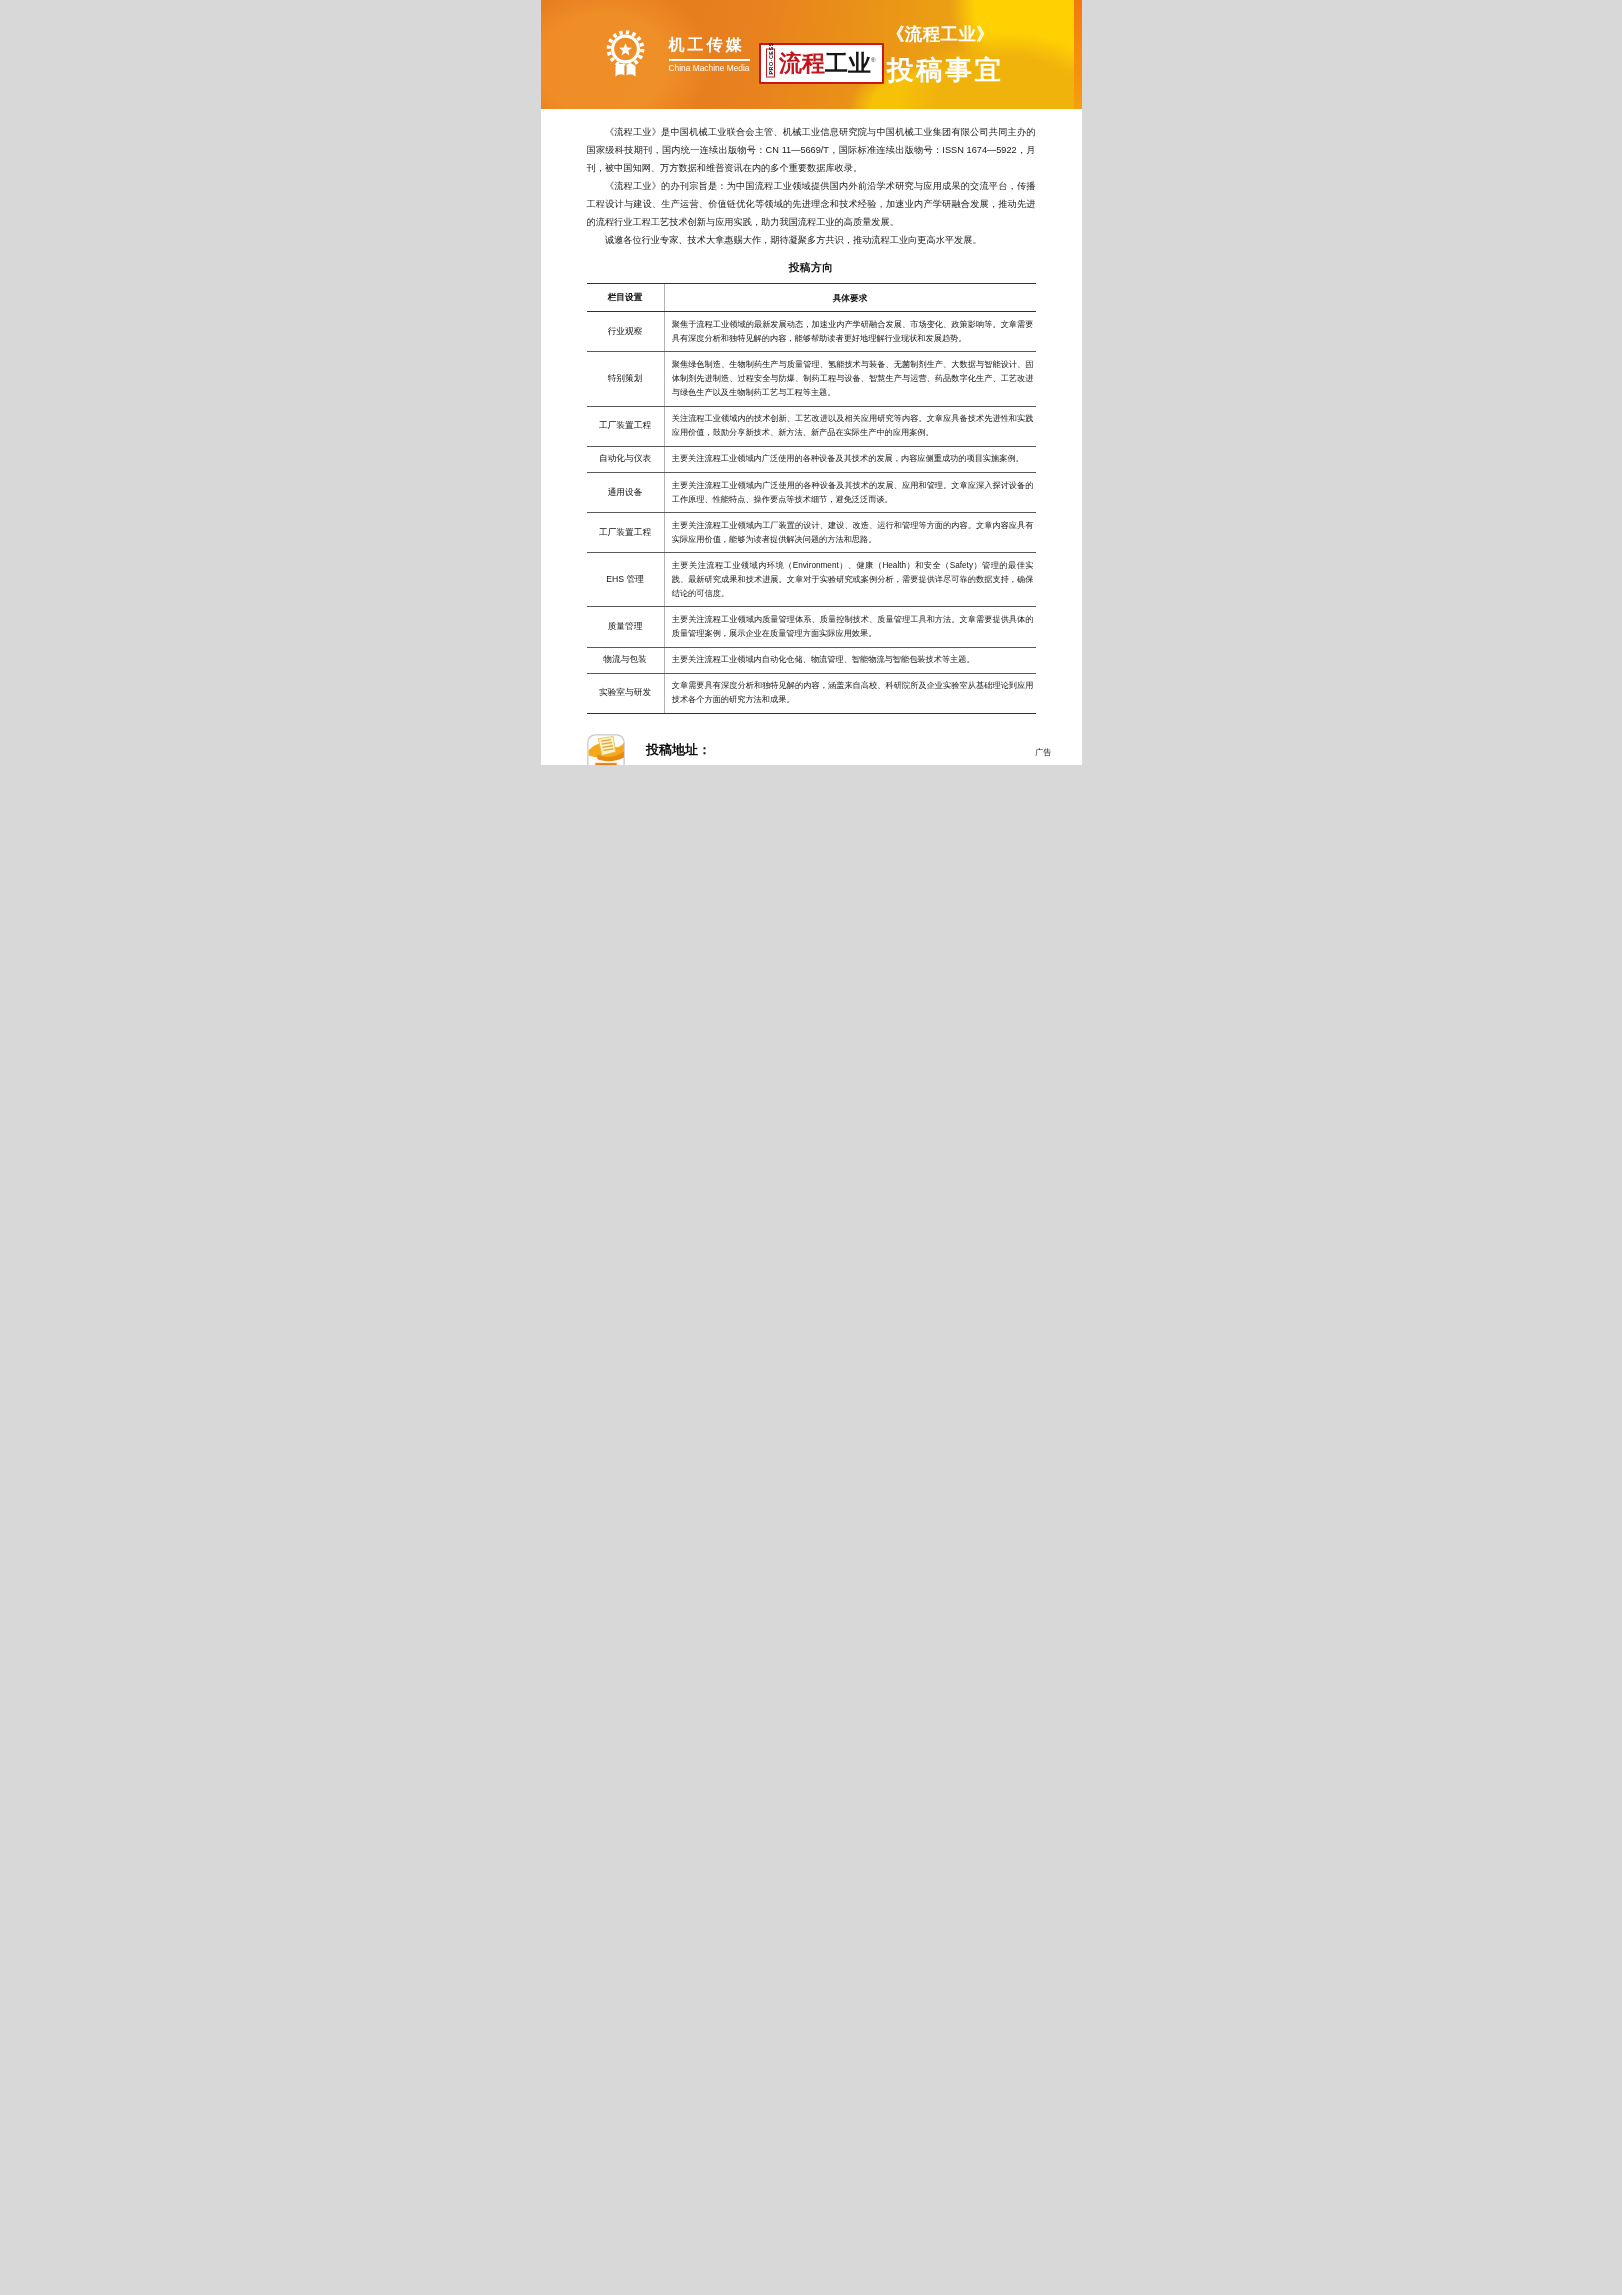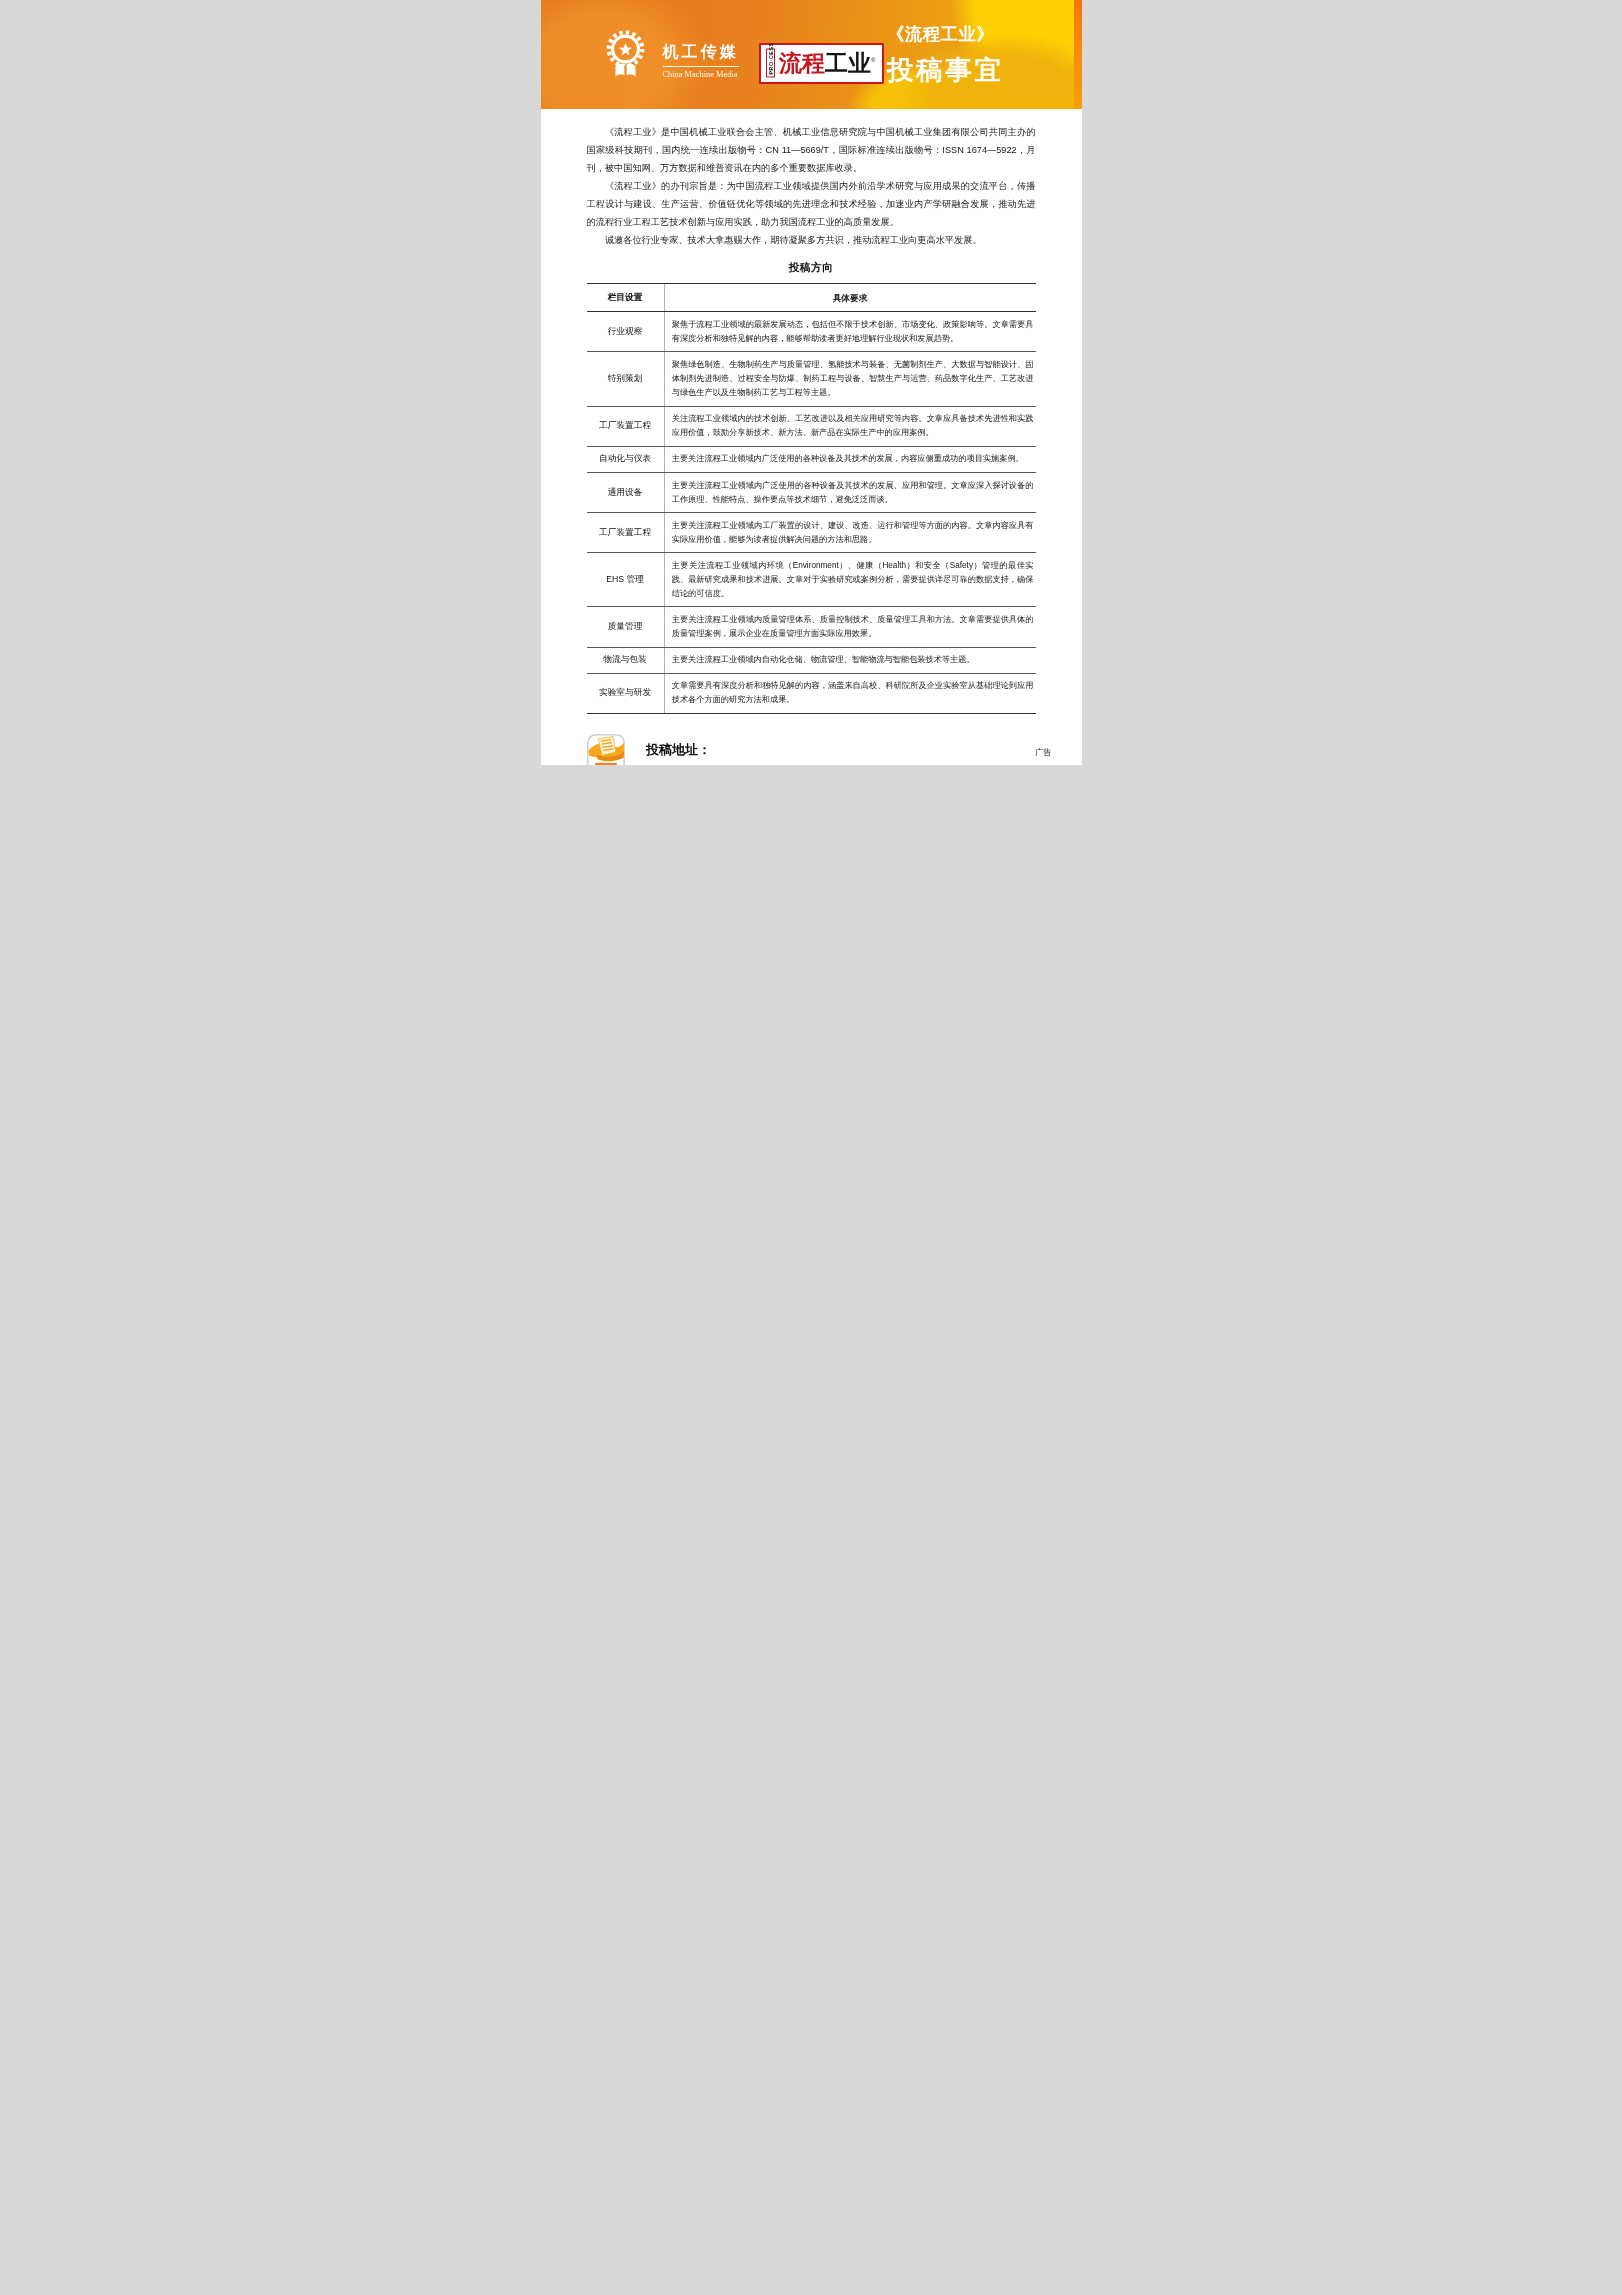--- a/index.html
+++ b/index.html
@@ -30,21 +30,21 @@
   }
   .blob-left {
     left:-46px; top:-20.4px; width:215px; height:169px;
     background:radial-gradient(closest-side,rgba(255,176,54,0.35) 60%,rgba(255,176,54,0) 100%);
   }
   .edge-strip {
     position:absolute; right:0; top:0; width:7.2px; height:100%;
     background:linear-gradient(180deg,#f2670f,#f79d0c); opacity:.85;
   }
 
-  .cmm-logo { position:absolute; left:64px; top:29px; display:flex; align-items:flex-end; gap:17px;font-family:Liberation Serif, serif; }
+  .cmm-logo { position:absolute; left:64px; top:29px; display:flex; align-items:center; gap:23px; }
   .cmm-text { color:#fff; }
   .cmm-cn { font-size:16px; font-weight:bold; letter-spacing:3.1px; white-space:nowrap; }
   .cmm-rule { height:1.3px; background:#fff; margin:3.6px 0 2.6px; }
   .cmm-en { font-size:8.4px; white-space:nowrap; }
 
   .process-logo {
     position:absolute; left:218px; top:43px; width:121px; height:37px;
     background:#fff; border:2.6px solid #c8161d; border-radius:1px;
     display:flex; align-items:center; justify-content:center; gap:3.6px;
   }
@@ -153,21 +153,21 @@
   <h2 class="table-title">投稿方向</h2>
 
   <div class="sub-table">
     <div class="t-row t-head">
       <div class="t-label">栏目设置</div>
       <div class="t-desc t-desc-head">具体要求</div>
     </div>
 
     <div class="t-row">
       <div class="t-label">行业观察</div>
-      <div class="t-desc">聚焦于流程工业领域的最新发展动态，包括但不限于技术创新、市场变化、政策影响等。文章需要具有深度分析和独特见解的内容，能够帮助读者更好地理解行业现状和发展趋势。</div>
+      <div class="t-desc">聚焦于流程工业领域的最新发展动态，加速业内产学研融合发展、市场变化、政策影响等。文章需要具有深度分析和独特见解的内容，能够帮助读者更好地理解行业现状和发展趋势。</div>
     </div>
     <div class="t-row">
       <div class="t-label">特别策划</div>
       <div class="t-desc">聚焦绿色制造、生物制药生产与质量管理、氢能技术与装备、无菌制剂生产、大数据与智能设计、固体制剂先进制造、过程安全与防爆、制药工程与设备、智慧生产与运营、药品数字化生产、工艺改进与绿色生产以及生物制药工艺与工程等主题。</div>
     </div>
     <div class="t-row">
       <div class="t-label">工厂装置工程</div>
       <div class="t-desc">关注流程工业领域内的技术创新、工艺改进以及相关应用研究等内容。文章应具备技术先进性和实践应用价值，鼓励分享新技术、新方法、新产品在实际生产中的应用案例。</div>
     </div>
     <div class="t-row">

